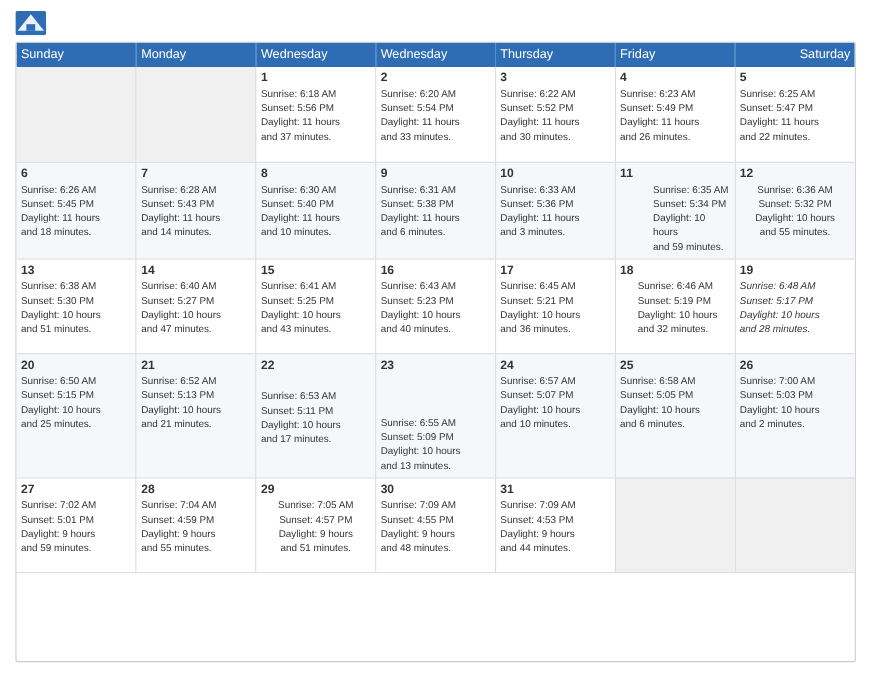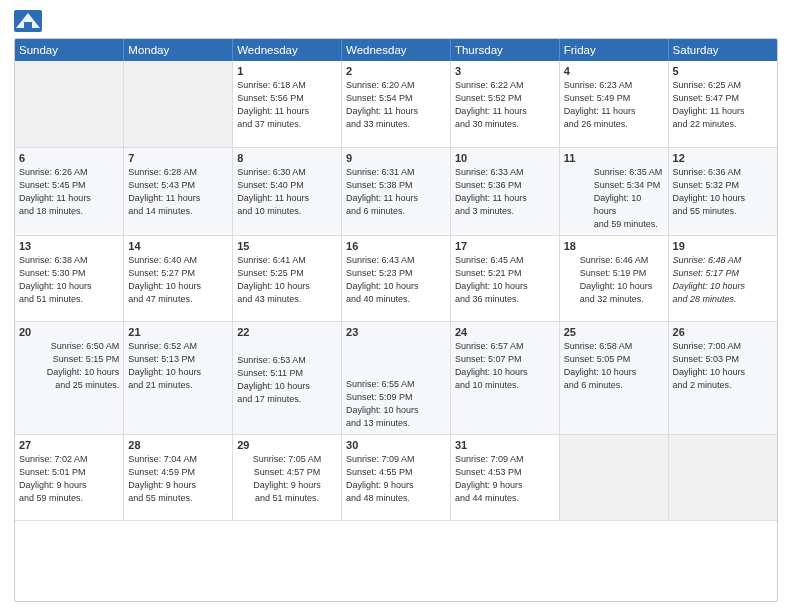--- a/index.html
+++ b/index.html
@@ -70,21 +70,21 @@
     }
     thead tr th {
       background: #2e6db4;
       color: #fff;
       font-size: 11.5px;
       font-weight: normal;
       padding: 5px 4px;
       text-align: left;
       border-right: 1px solid #5590cc;
     }
-    thead tr th:last-child { border-right: none; }
+    thead tr th:last-child { border-right: none; text-align: right; }
     tbody tr td {
       vertical-align: top;
       padding: 4px 4px;
       font-size: 9.5px;
       color: #333;
       border-right: 1px solid #ddd;
       border-bottom: 1px solid #ddd;
       background: #fff;
       height: 86px;
     }
@@ -217,21 +217,21 @@
             </td>
             <td>
               <span class="day-number">11</span>
               <div class="day-info" style="white-space: pre-line; margin-left: 30px;">Sunrise: 6:35 AM
 Sunset: 5:34 PM
 Daylight: 10 hours
 and 59 minutes.</div>
             </td>
             <td>
               <span class="day-number">12</span>
-              <div class="day-info" style="white-space: pre-line;">Sunrise: 6:36 AM
+              <div class="day-info" style="white-space: pre-line; text-align: center;">Sunrise: 6:36 AM
 Sunset: 5:32 PM
 Daylight: 10 hours
 and 55 minutes.</div>
             </td>
           </tr>
           <tr>
             <td>
               <span class="day-number">13</span>
               <div class="day-info" style="white-space: pre-line;">Sunrise: 6:38 AM
 Sunset: 5:30 PM
@@ -277,21 +277,21 @@
               <span class="day-number">19</span>
               <div class="day-info" style="white-space: pre-line; font-style: italic;">Sunrise: 6:48 AM
 Sunset: 5:17 PM
 Daylight: 10 hours
 and 28 minutes.</div>
             </td>
           </tr>
           <tr>
             <td>
               <span class="day-number">20</span>
-              <div class="day-info" style="white-space: pre-line; text-align: right;">Sunrise: 6:50 AM
+              <div class="day-info" style="white-space: pre-line;">Sunrise: 6:50 AM
 Sunset: 5:15 PM
 Daylight: 10 hours
 and 25 minutes.</div>
             </td>
             <td>
               <span class="day-number">21</span>
               <div class="day-info" style="white-space: pre-line;">Sunrise: 6:52 AM
 Sunset: 5:13 PM
 Daylight: 10 hours
 and 21 minutes.</div>

